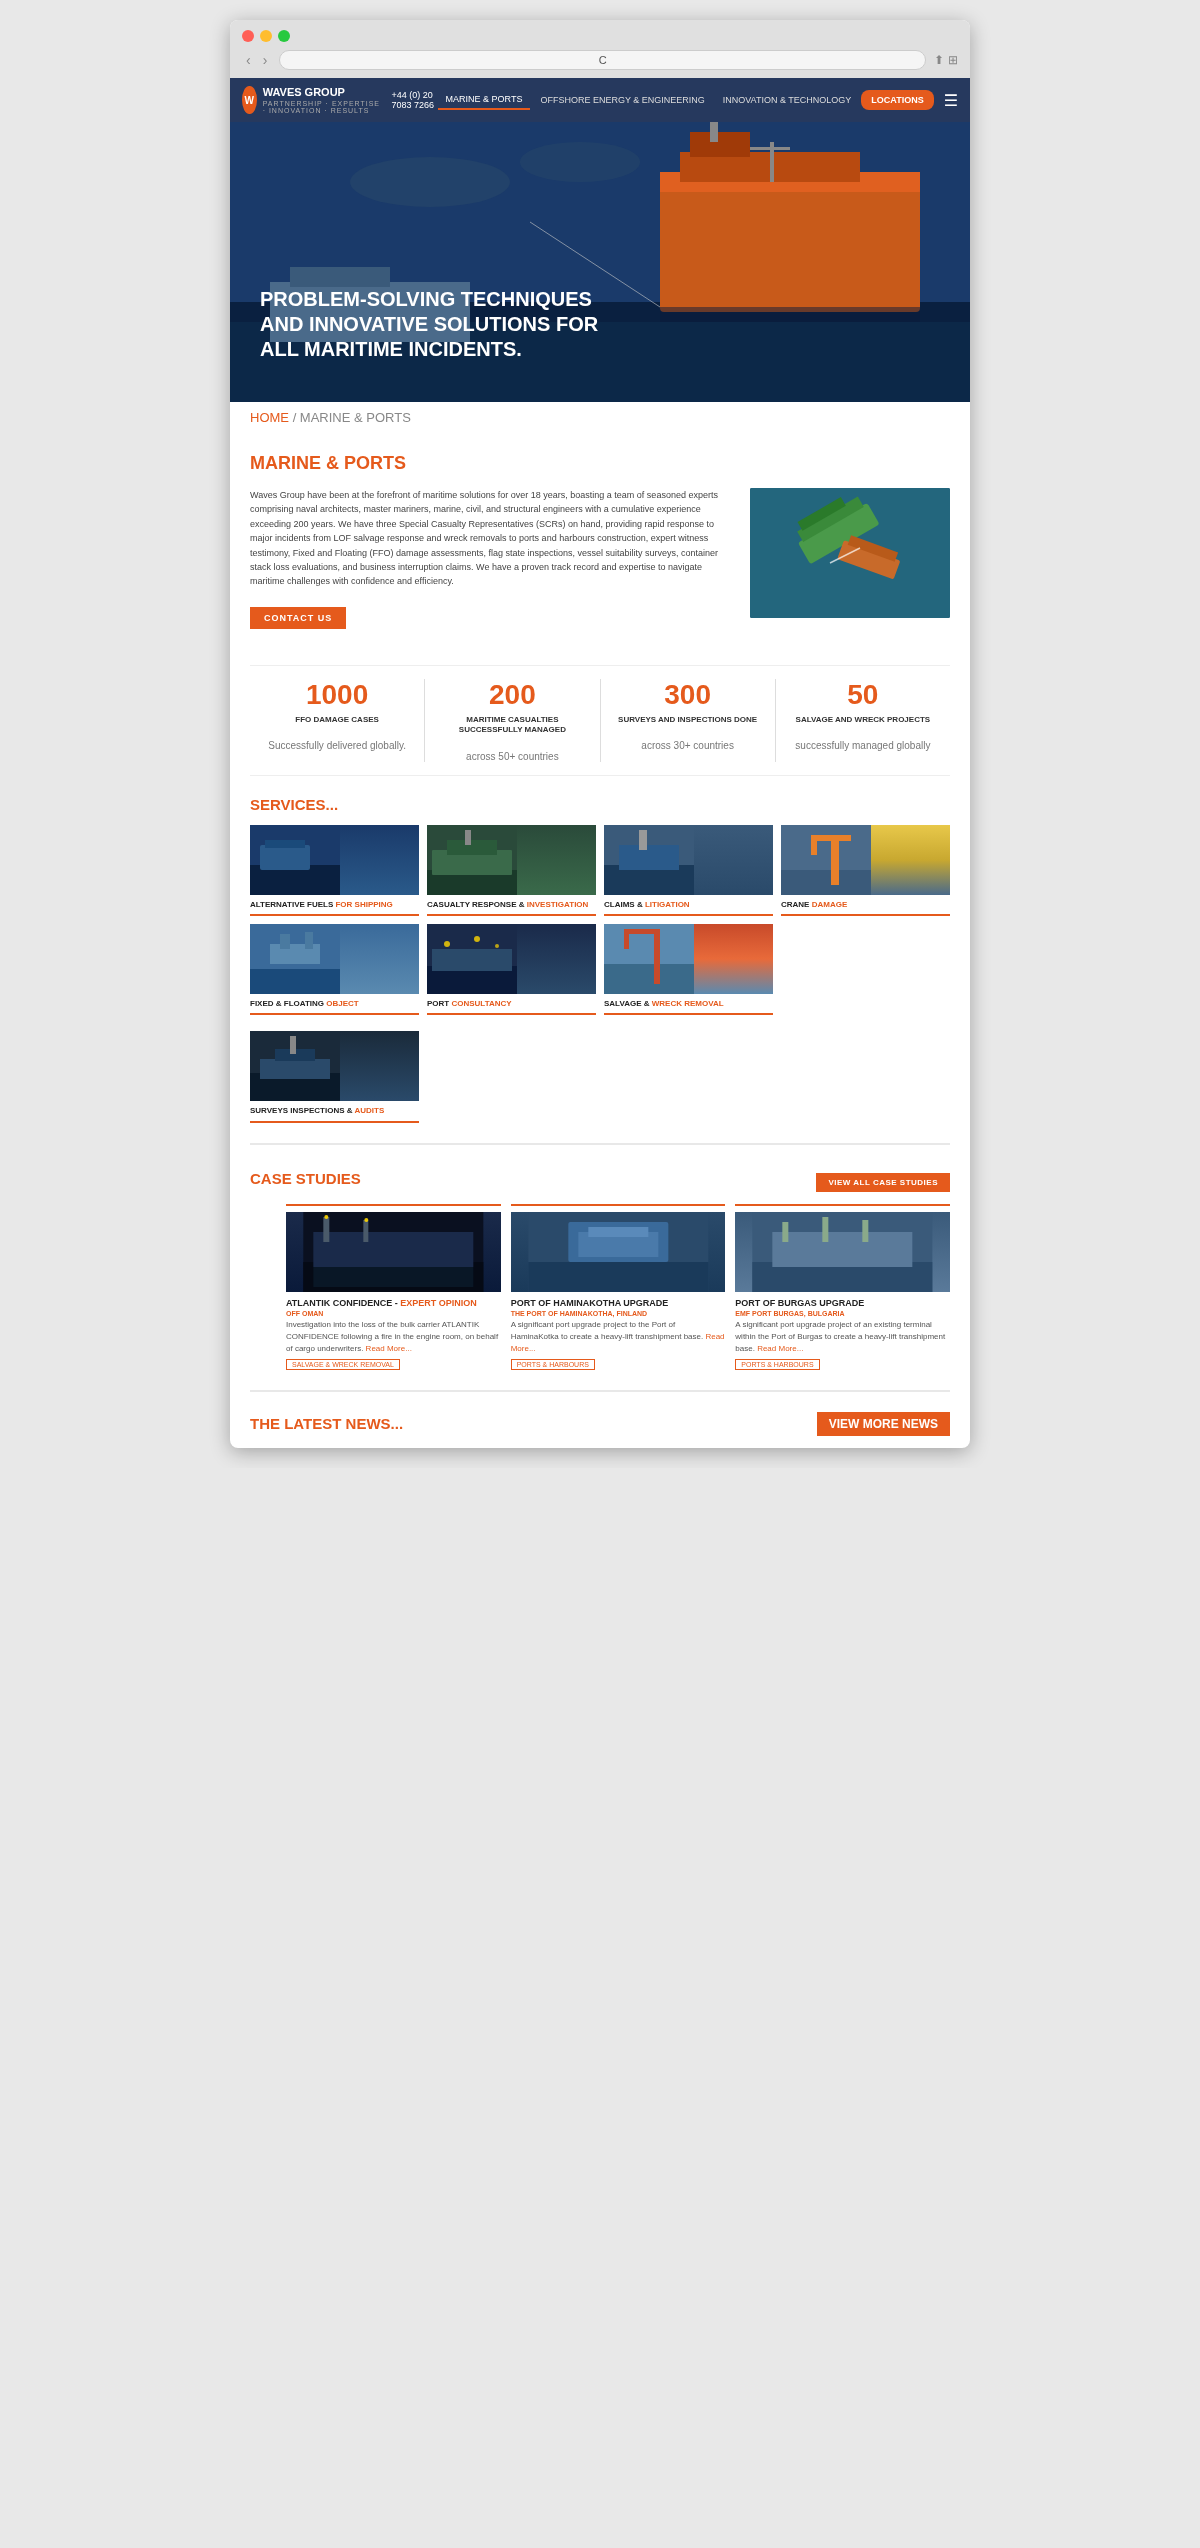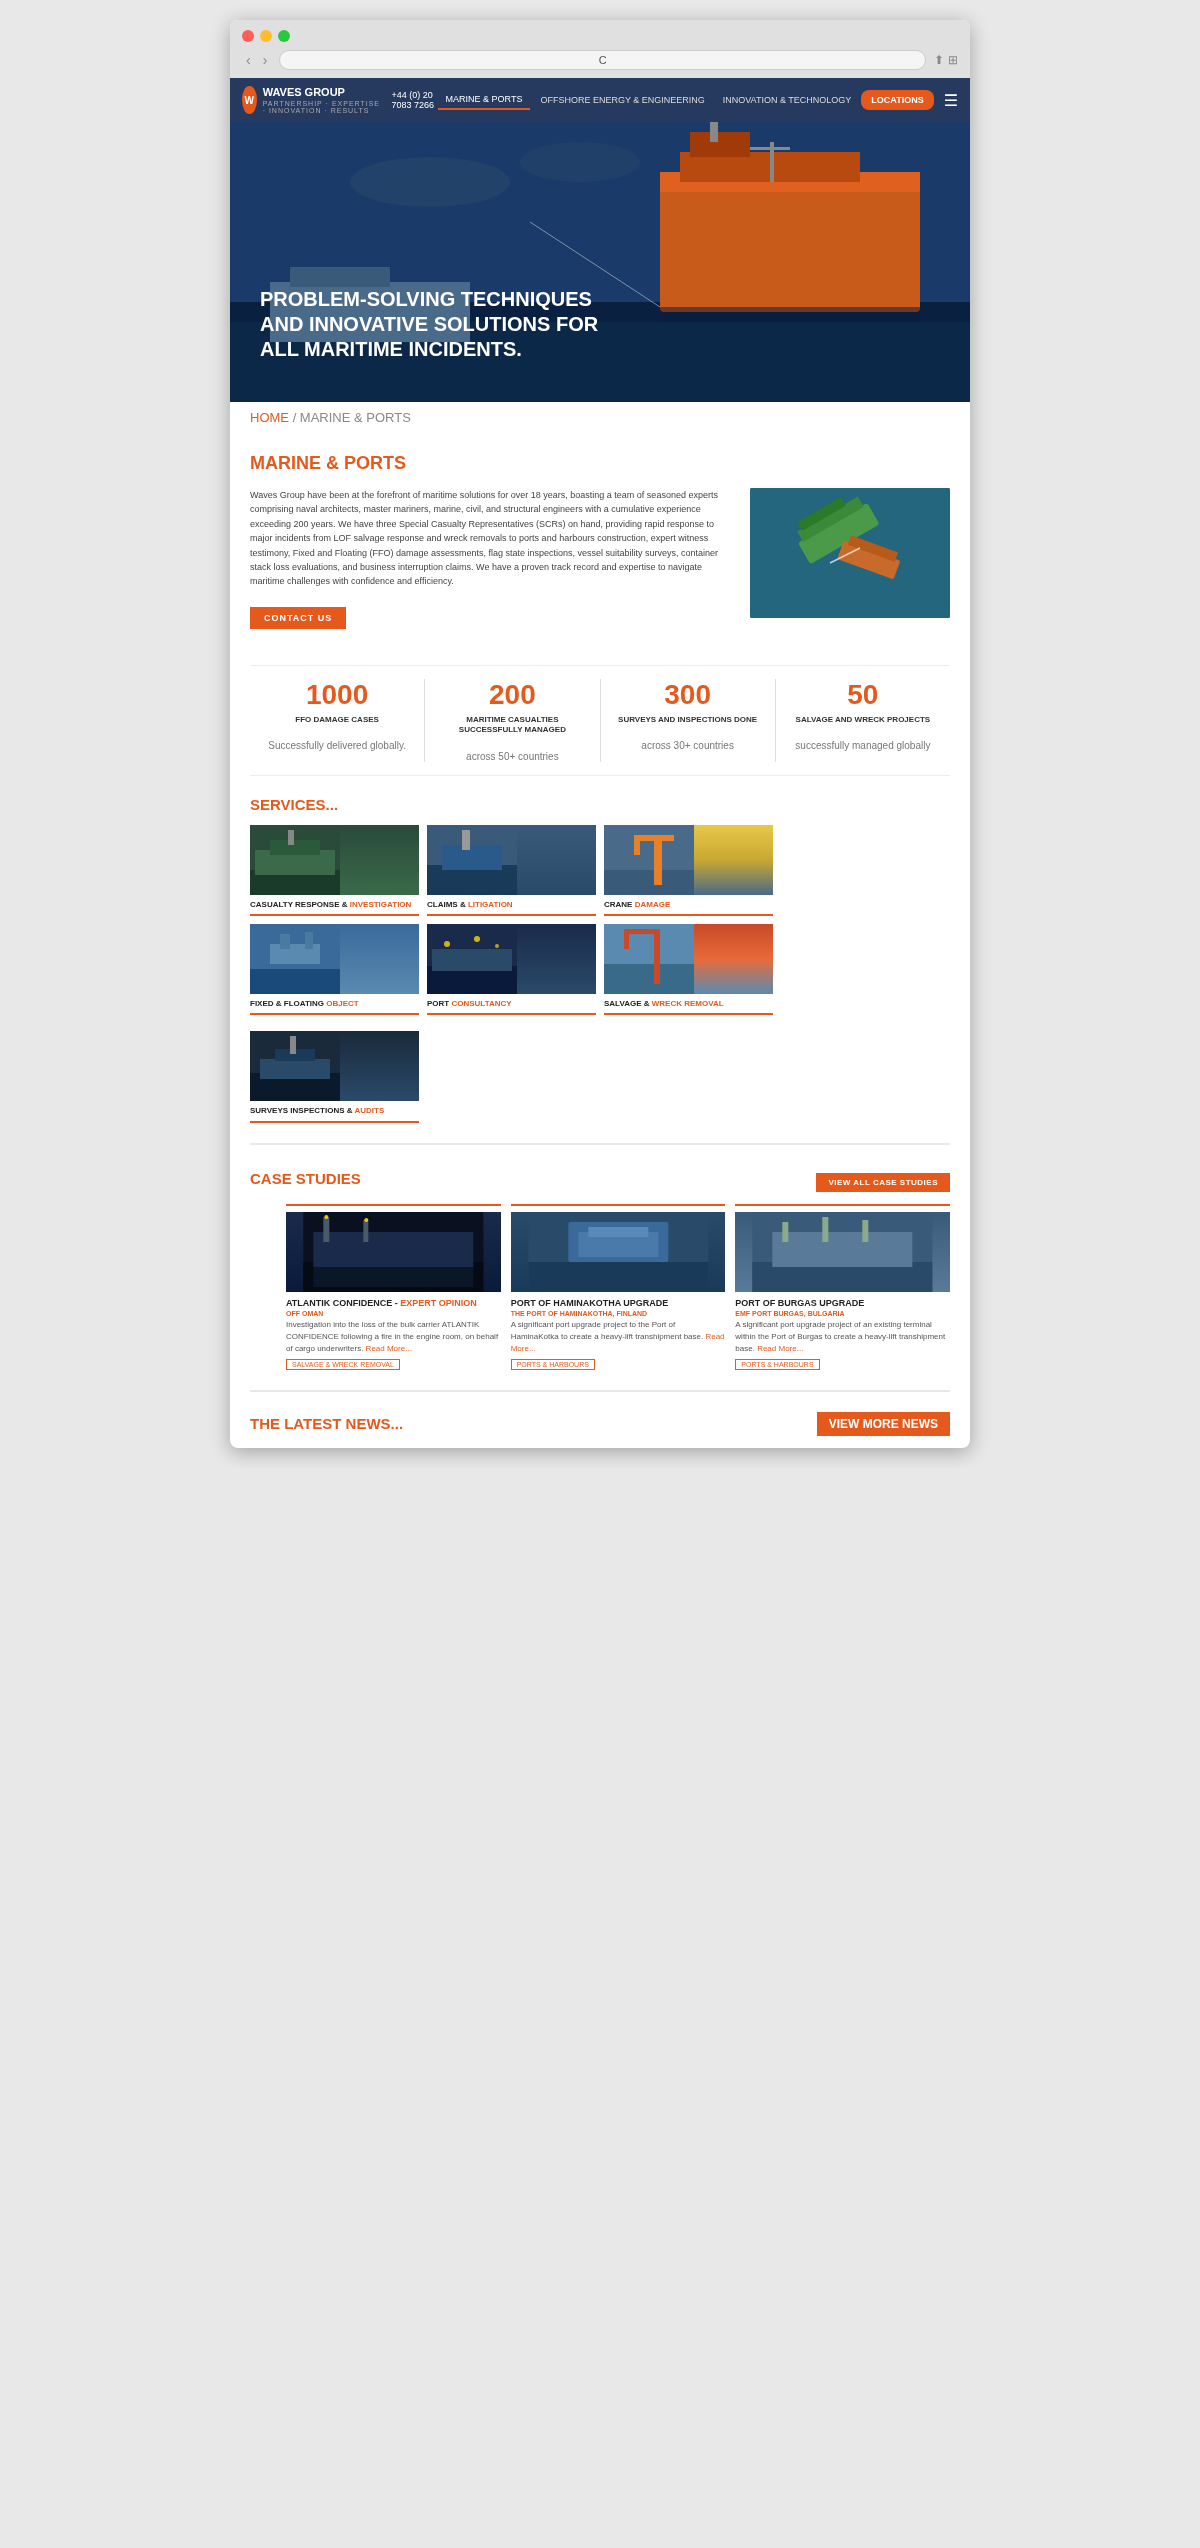--- a/index.html
+++ b/index.html
@@ -245,20 +245,34 @@
       <div class="stat-label">SALVAGE AND WRECK PROJECTS</div>
       <div class="stat-sub">successfully managed globally</div>
     </div>
   </div>
 
   <div>
     <div class="services-title">SERVICES...</div>
     <div class="services-grid">
 
       <div class="service-card">
+        <div class="service-img svc-alt-fuels">
+          <svg viewBox="0 0 90 70" width="90" height="70">
+            <rect width="90" height="70" fill="#1a3a6a"></rect>
+            <rect y="40" width="90" height="30" fill="#0a2040"></rect>
+            <rect x="10" y="20" width="50" height="25" rx="2" fill="#2a5a8a"></rect>
+            <rect x="15" y="15" width="40" height="8" fill="#1a4a7a"></rect>
+          </svg>
+        </div>
+        <div class="service-label">
+          <span>ALTERNATIVE FUELS </span><span class="highlight">FOR SHIPPING</span>
+        </div>
+        <div class="service-underline"></div>
+      </div>
+      <div class="service-card">
         <div class="service-img svc-casualty">
           <svg viewBox="0 0 90 70" width="90" height="70">
             <rect width="90" height="70" fill="#2a4a3a"></rect>
             <rect y="45" width="90" height="25" fill="#1a3a2a"></rect>
             <rect x="5" y="25" width="80" height="25" rx="1" fill="#3a6a4a"></rect>
             <rect x="20" y="15" width="50" height="15" fill="#2a5a3a"></rect>
             <rect x="38" y="5" width="6" height="15" fill="#888"></rect>
           </svg>
         </div>
         <div class="service-label">

